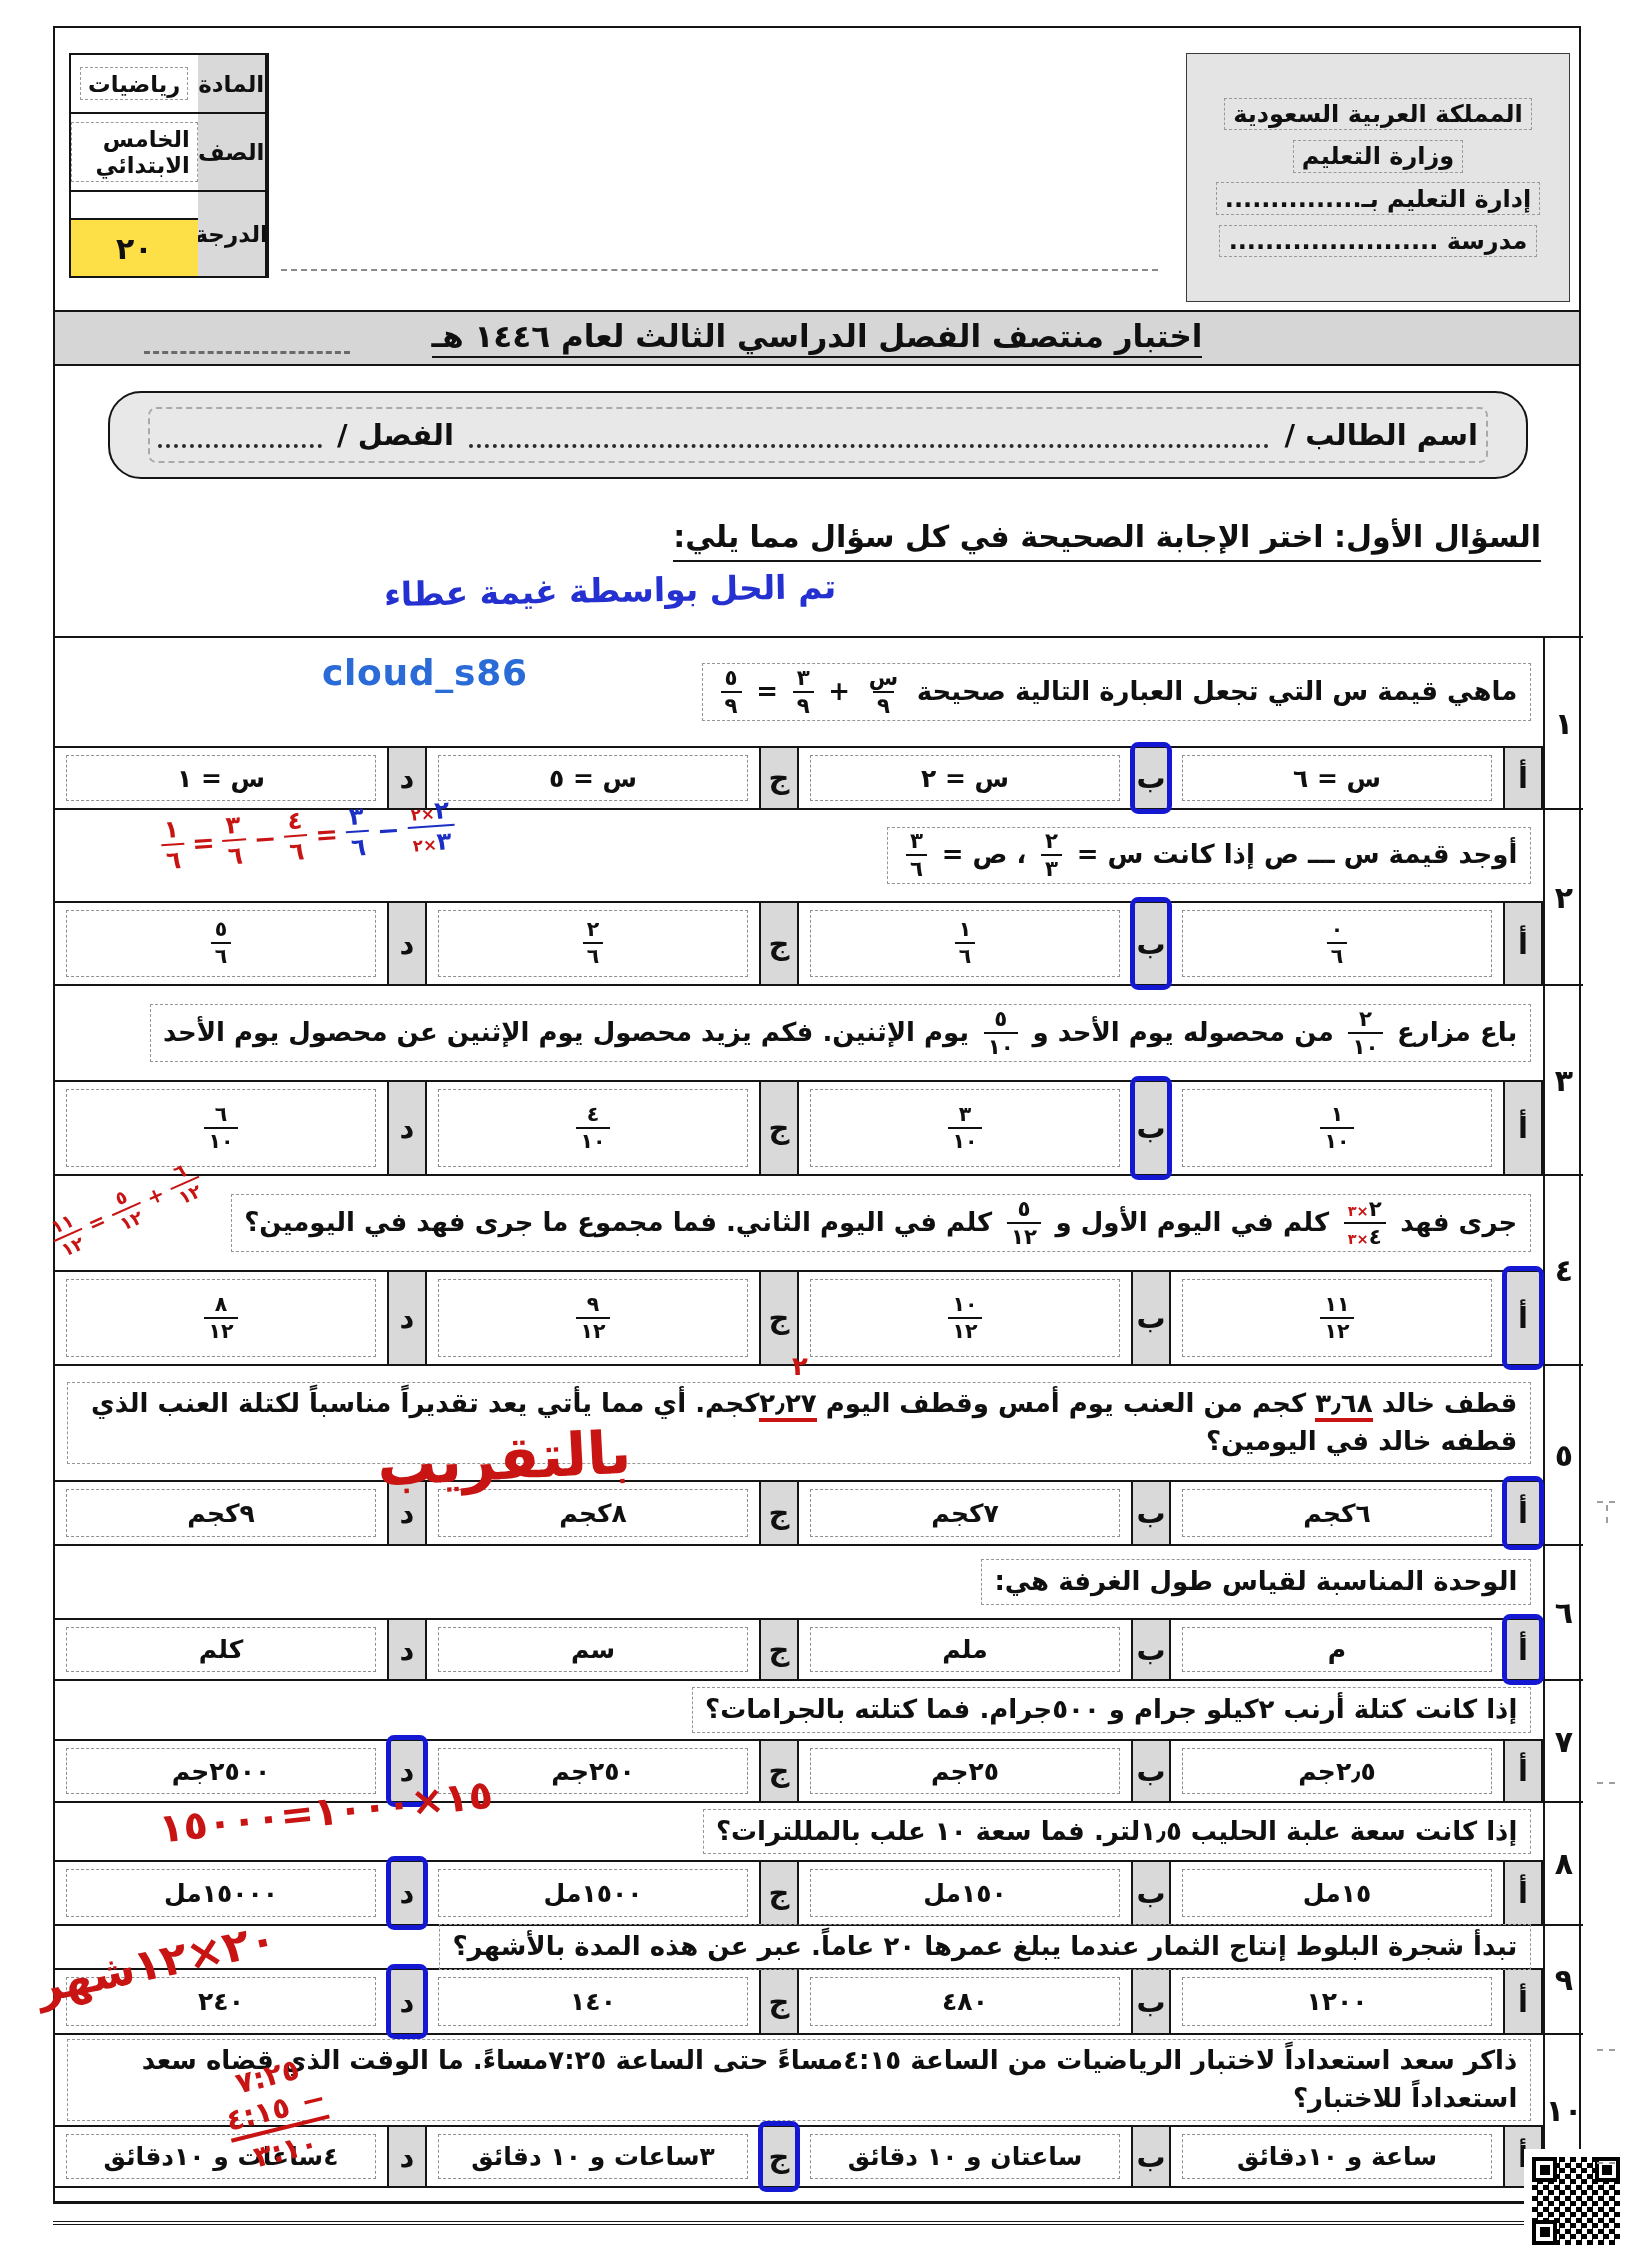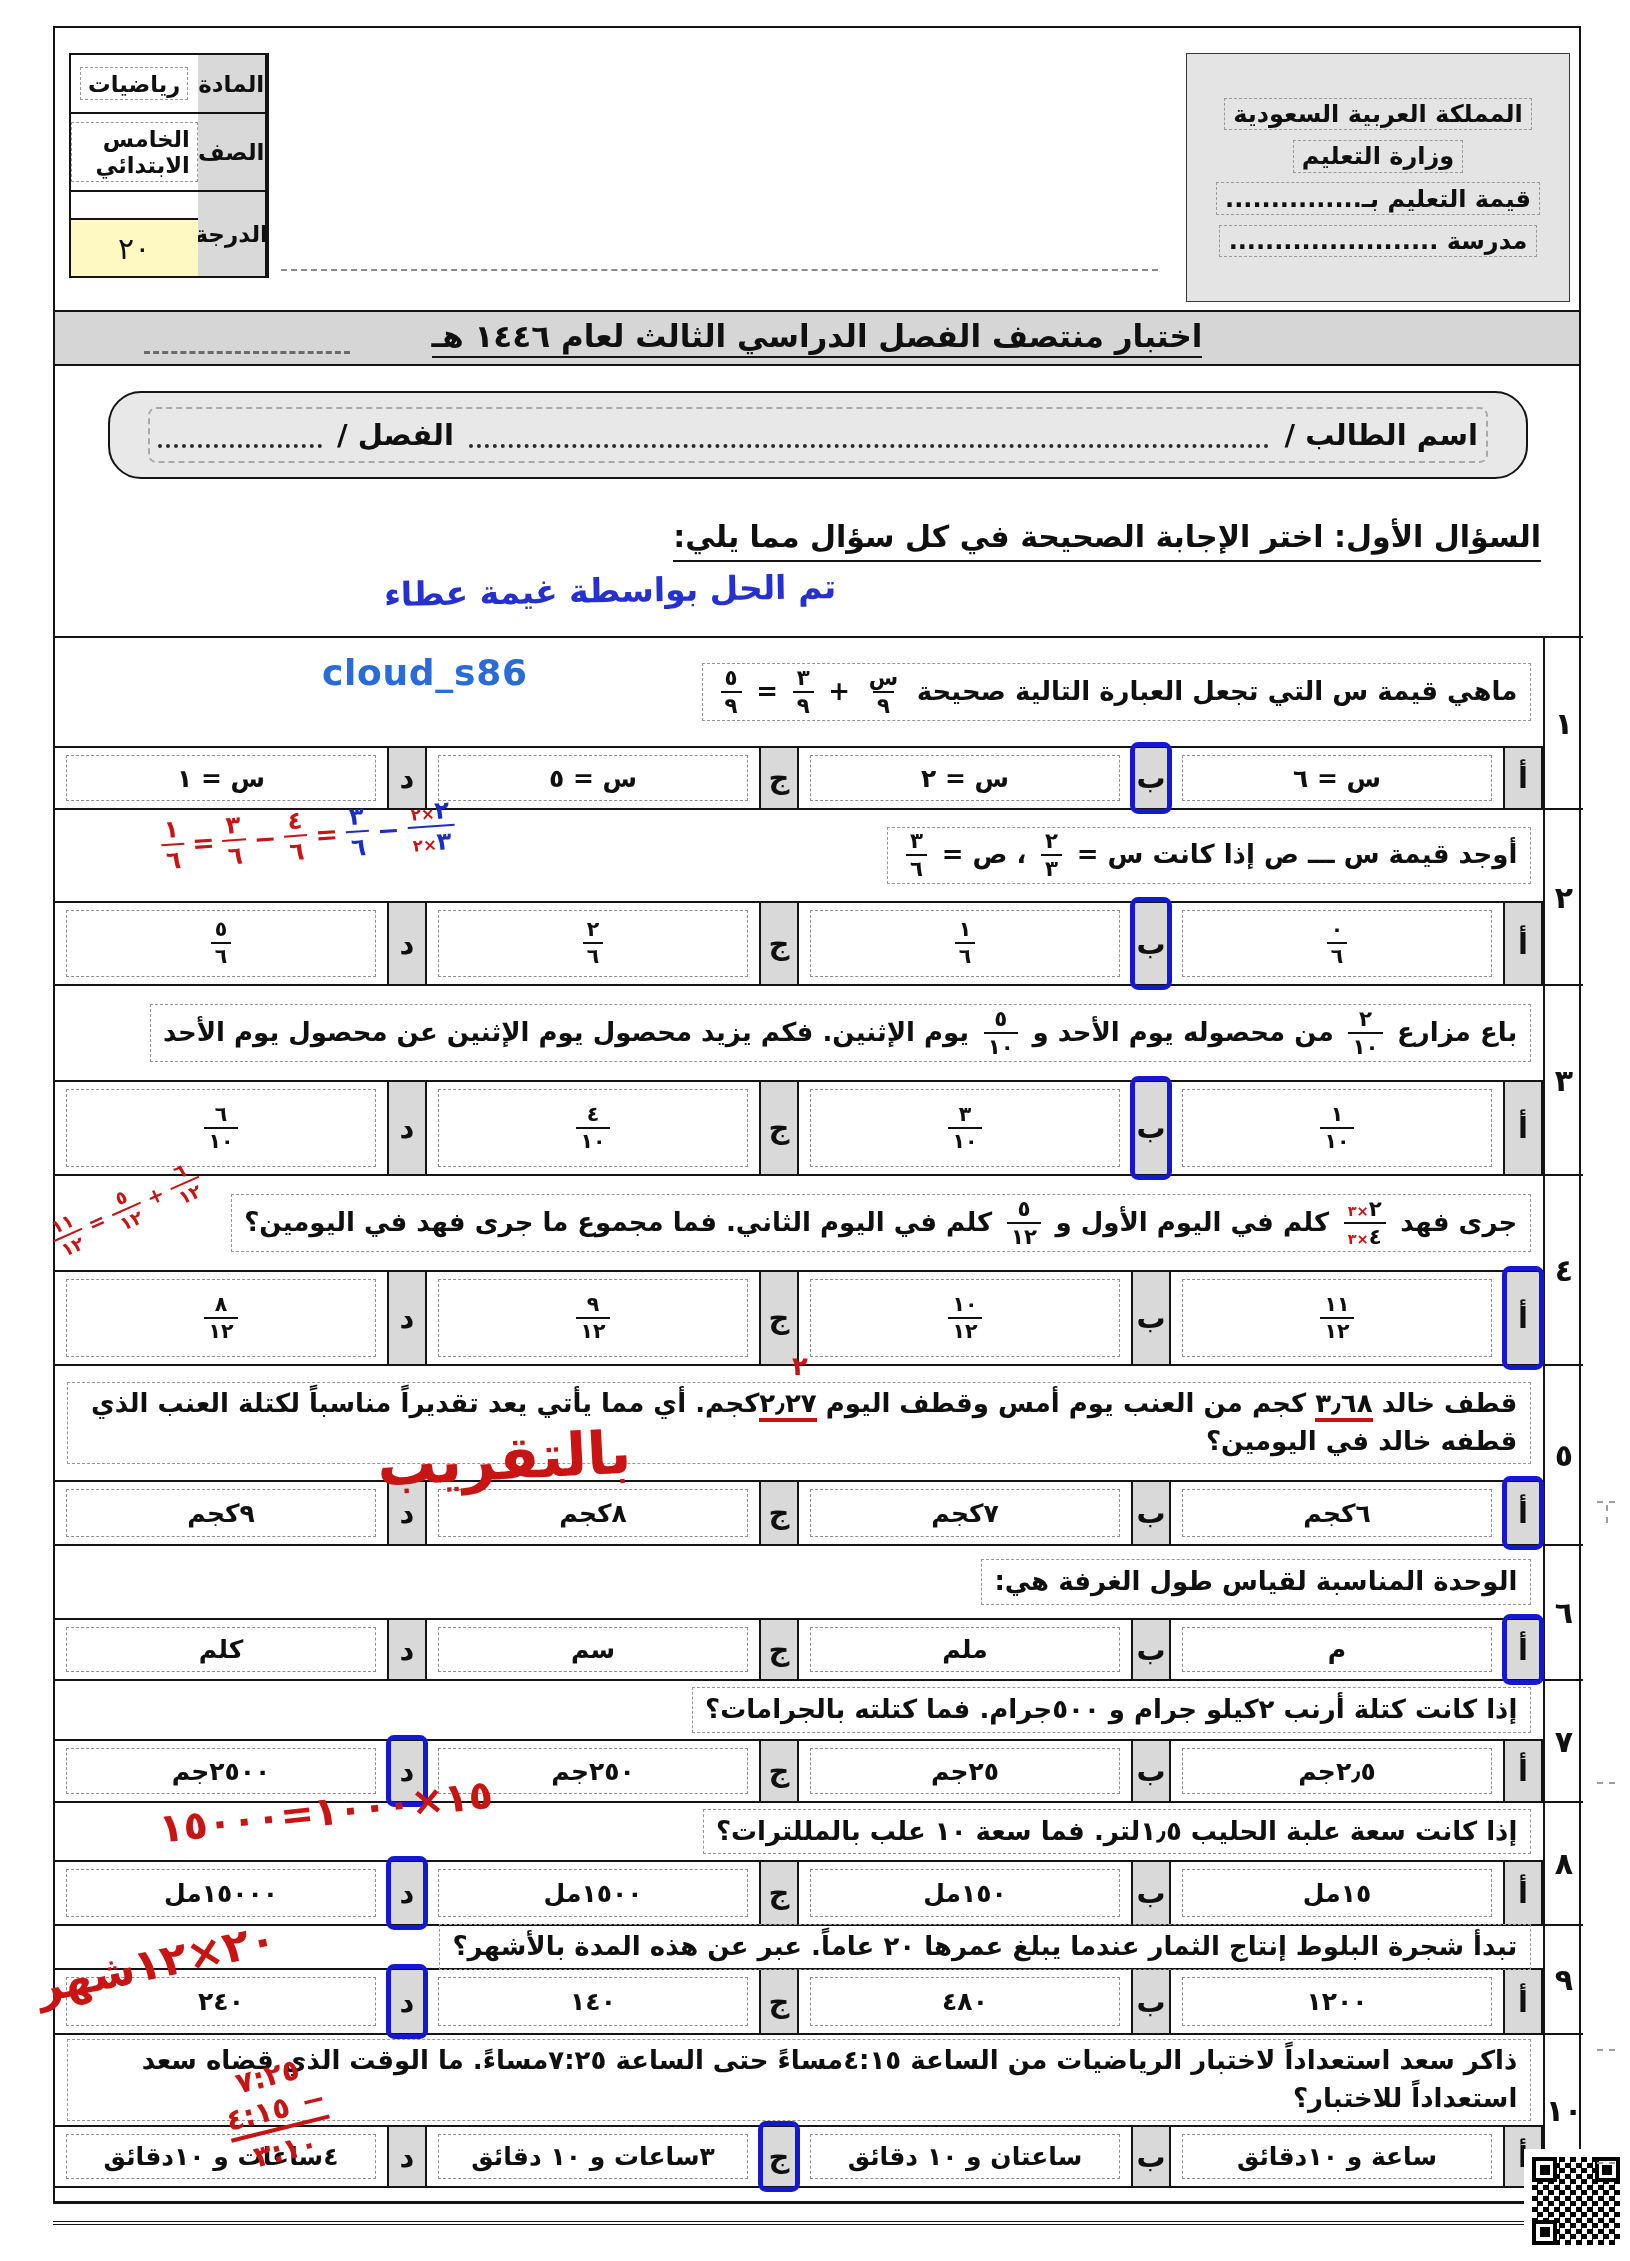--- a/index.html
+++ b/index.html
@@ -16,21 +16,21 @@
   .htable{position:absolute;right:1259px;left:auto;top:25px;width:200px;border:2.1px solid #141414;right:auto;left:13.7px;}
   .hrow{display:flex;border-bottom:2.1px solid #141414;}
   .hrow:last-child{border-bottom:none}
   .hlabel{width:69px;background:#d9d9d9;border-left:none;border-right:2.1px solid #141414;
     display:flex;align-items:center;justify-content:center;font-weight:bold;font-size:23px;order:0}
   .hval{flex:1;display:flex;align-items:center;justify-content:center;font-weight:bold;font-size:22.6px;}
   .hval .dashbox{border:1.4px dashed #9a9a9a;padding:2.7px 6.9px;}
   .r1{height:59px}.r2{height:78px}.r3{height:84px}
   .score-col{flex:1;display:flex;flex-direction:column}
   .score-empty{flex:1}
-  .score-val{height:58px;background:#fef9c3;border-top:2.1px solid #141414;display:flex;align-items:center;justify-content:center;font-weight:normal;font-size:30px}
+  .score-val{height:58px;background:#fde047;border-top:2.1px solid #141414;display:flex;align-items:center;justify-content:center;font-weight:bold;font-size:30px}
   .hdash{position:absolute;left:226px;top:241px;width:877px;border-top:2.7px dashed #8a8a8a}
 
   .ministry{position:absolute;left:1131px;top:25px;width:384px;height:249px;background:#e4e4e4;
     border:1.4px solid #3a3a3a;display:flex;flex-direction:column;align-items:center;justify-content:center;gap:9.6px;padding:5.5px}
   .ministry span{display:inline-block;border:1.4px dashed #9a9a9a;padding:1.4px 8.2px;font-weight:bold;font-size:24px;white-space:nowrap}
 
   .titlebar{position:absolute;left:0;top:282px;width:100%;height:56px;background:#d6d6d6;
     border-top:2.7px solid #141414;border-bottom:2.7px solid #141414;
     display:flex;align-items:center;justify-content:center;position:absolute}
   .titlebar .t{font-weight:bold;font-size:31px;border-bottom:2.7px solid #141414;padding-bottom:2.7px}
@@ -137,21 +137,21 @@
         <div class="score-empty"></div>
         <div class="score-val">٢٠</div>
       </div>
     </div>
   </div>
   <div class="hdash"></div>
 
   <div class="ministry">
     <span>المملكة العربية السعودية</span>
     <span>وزارة التعليم</span>
-    <span>قيمة التعليم بـ...............</span>
+    <span>إدارة التعليم بـ...............</span>
     <span>مدرسة .......................</span>
   </div>
 
   <div class="titlebar">
     <span class="t">اختبار منتصف الفصل الدراسي الثالث لعام ١٤٤٦ هـ</span>
     <span class="tdash"></span>
   </div>
 
   <div class="studentbar">
     <span class="lbl">اسم الطالب /</span>

